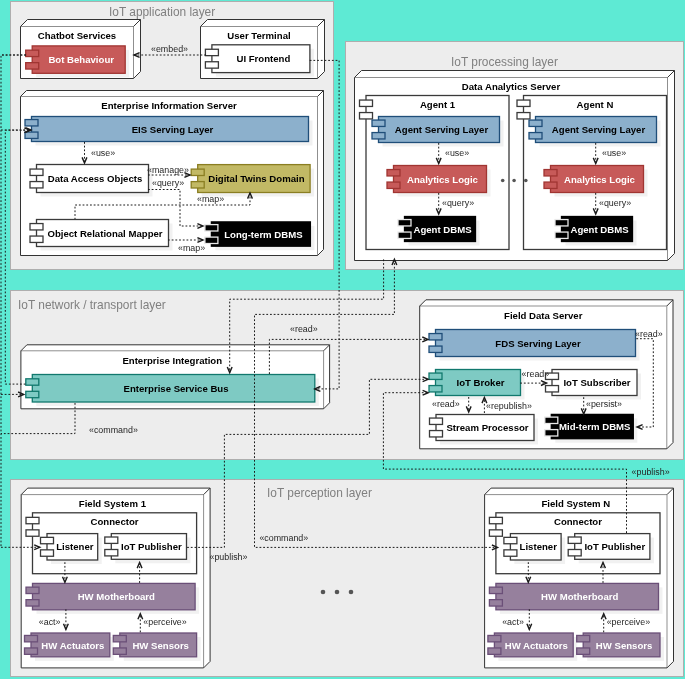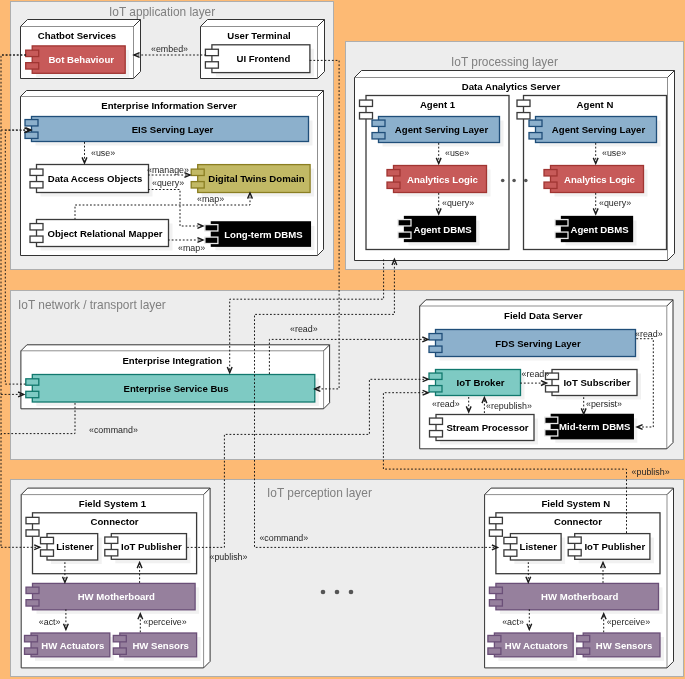--- a/index.html
+++ b/index.html
@@ -1,16 +1,16 @@
 <!DOCTYPE html>
 <html><head>
 <meta charset="utf-8">
 <style>
   html,body{margin:0;padding:0;background:#ffffff;}
-  #stage{position:relative;width:685px;height:679px;background:#fdba74;
+  #stage{position:relative;width:685px;height:679px;background:#5eead4;
          font-family:"Liberation Sans",sans-serif;overflow:hidden;}
   #root{position:absolute;left:0;top:0;}
   .layer-label{font-family:"Liberation Sans",sans-serif;font-size:11.9px;fill:#808080;}
   .node-title{font-family:"Liberation Sans",sans-serif;font-size:9.6px;font-weight:bold;fill:#000;}
   .comp-label{font-family:"Liberation Sans",sans-serif;font-size:9.6px;font-weight:bold;}
   .stereo{font-family:"Liberation Sans",sans-serif;font-size:8.9px;fill:#262626;}
 </style>
 </head>
 <body>
 

